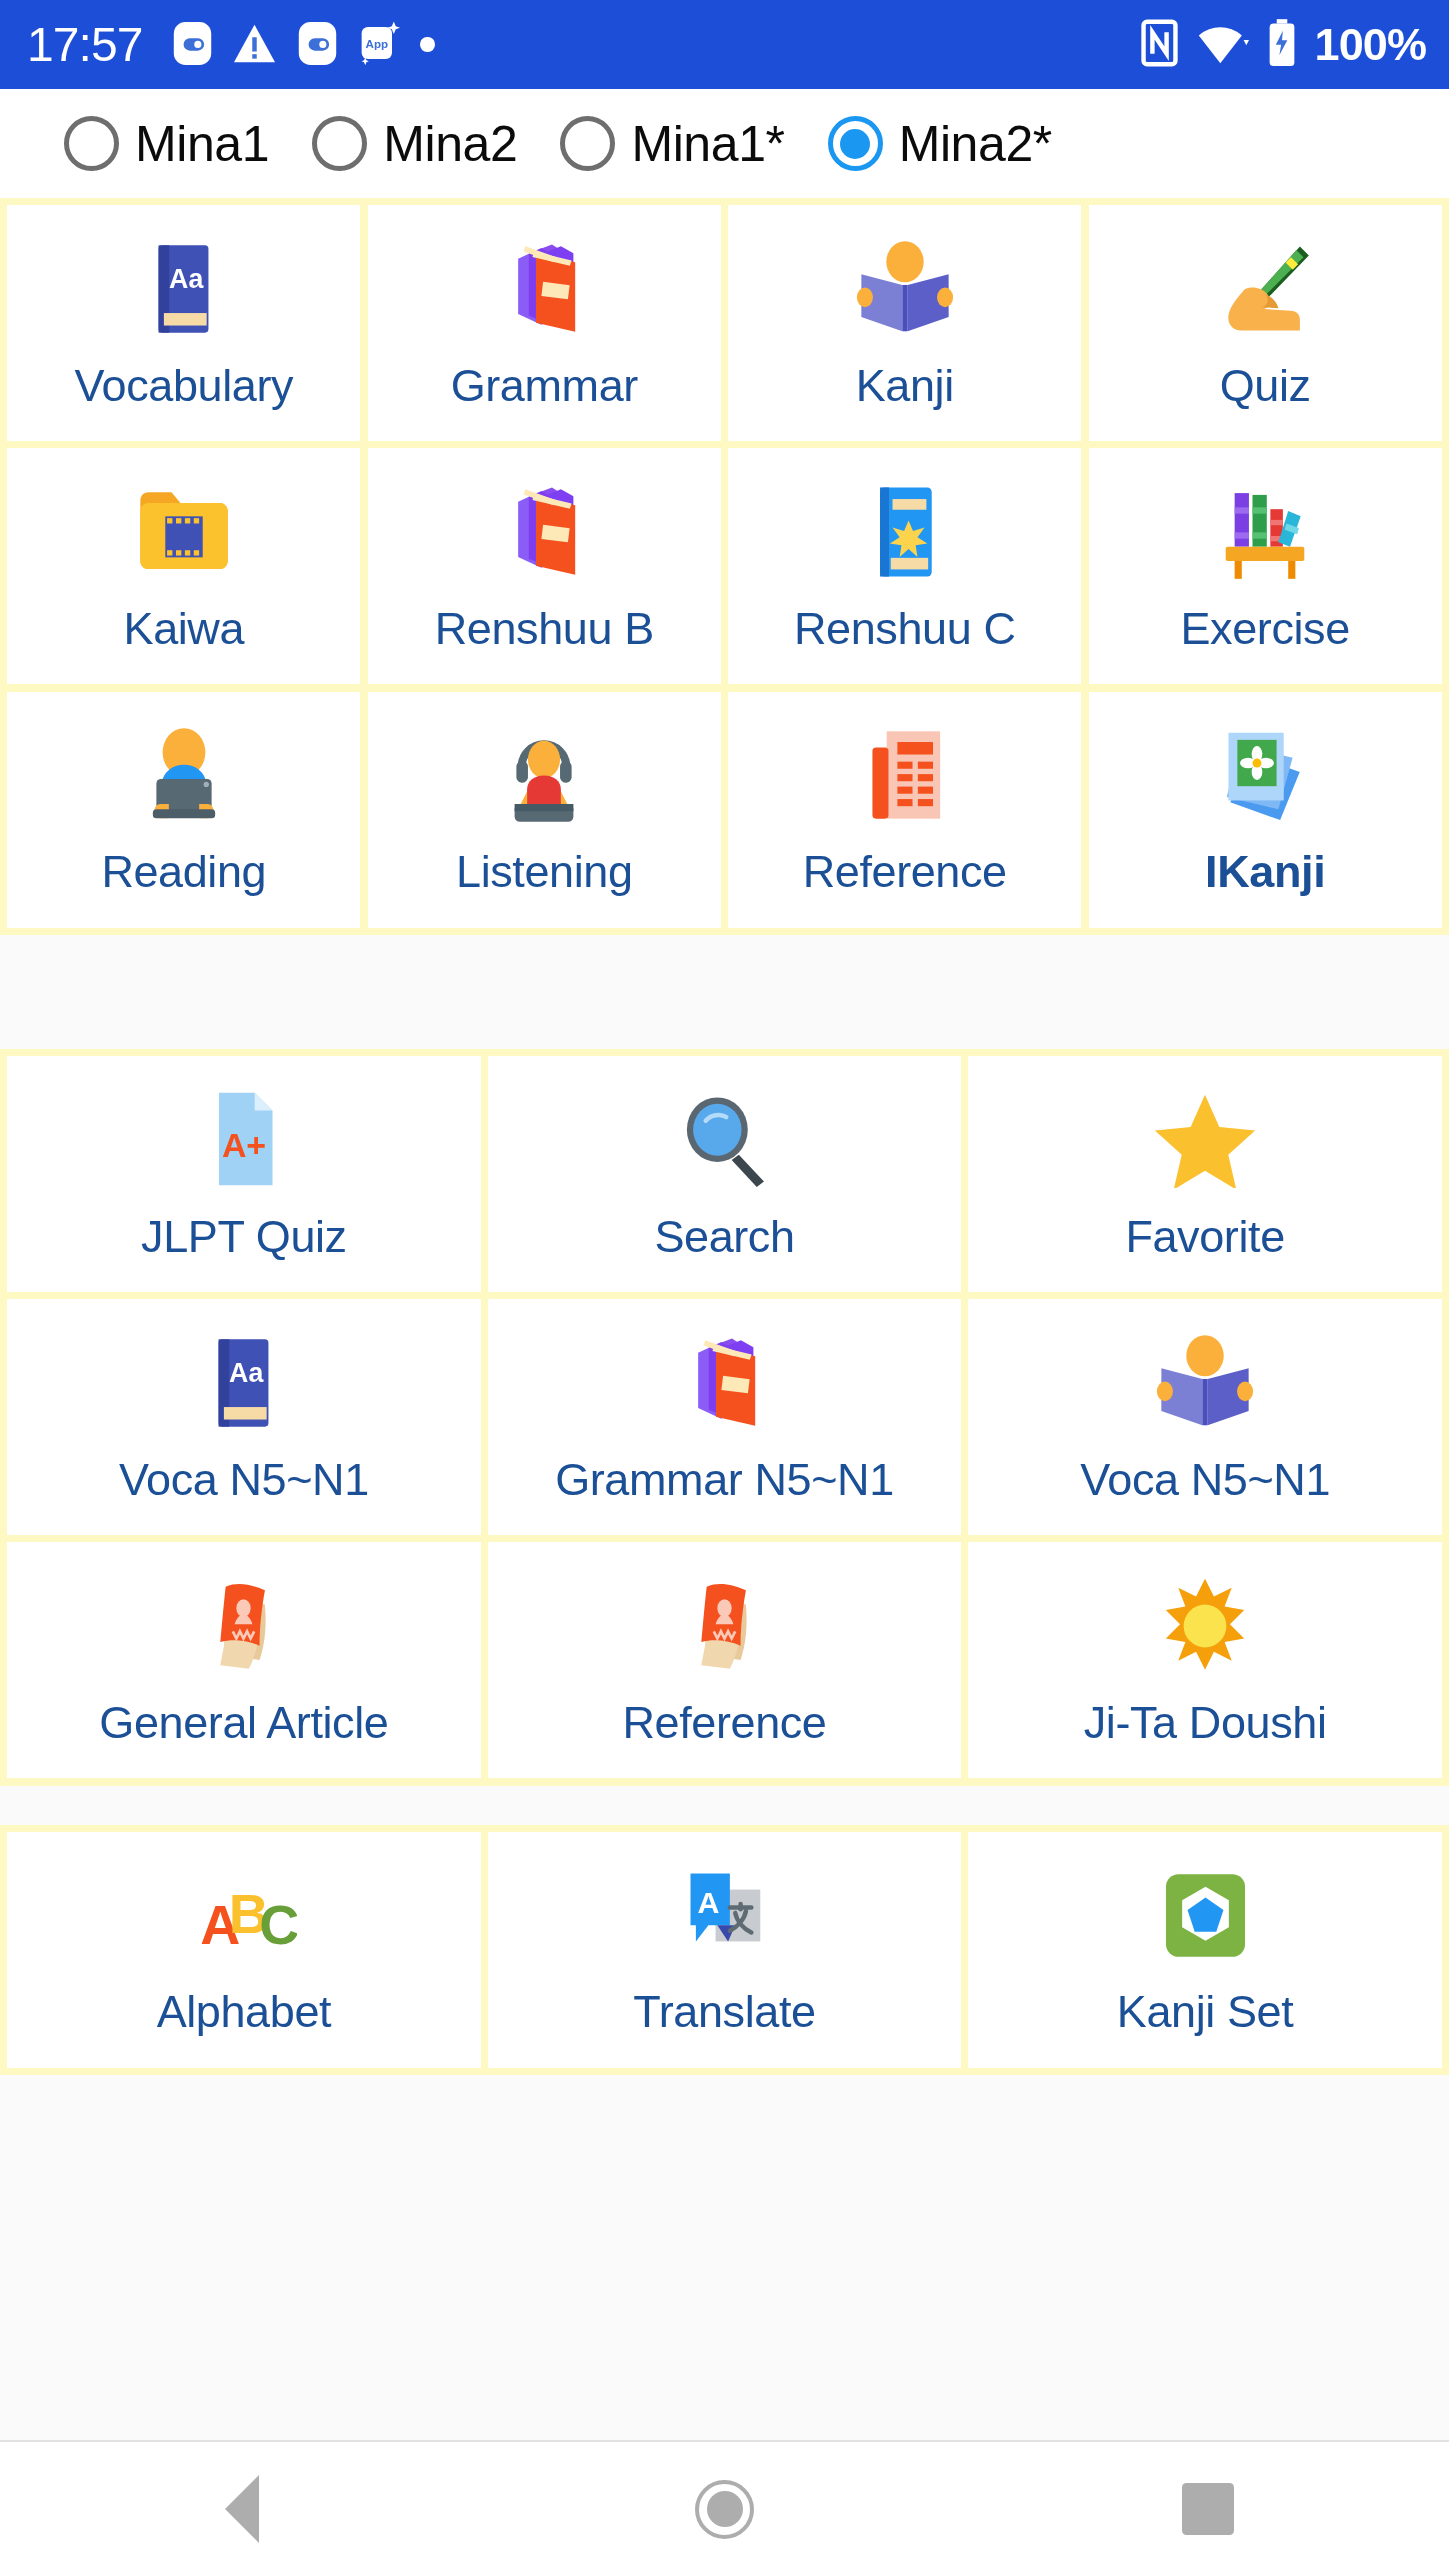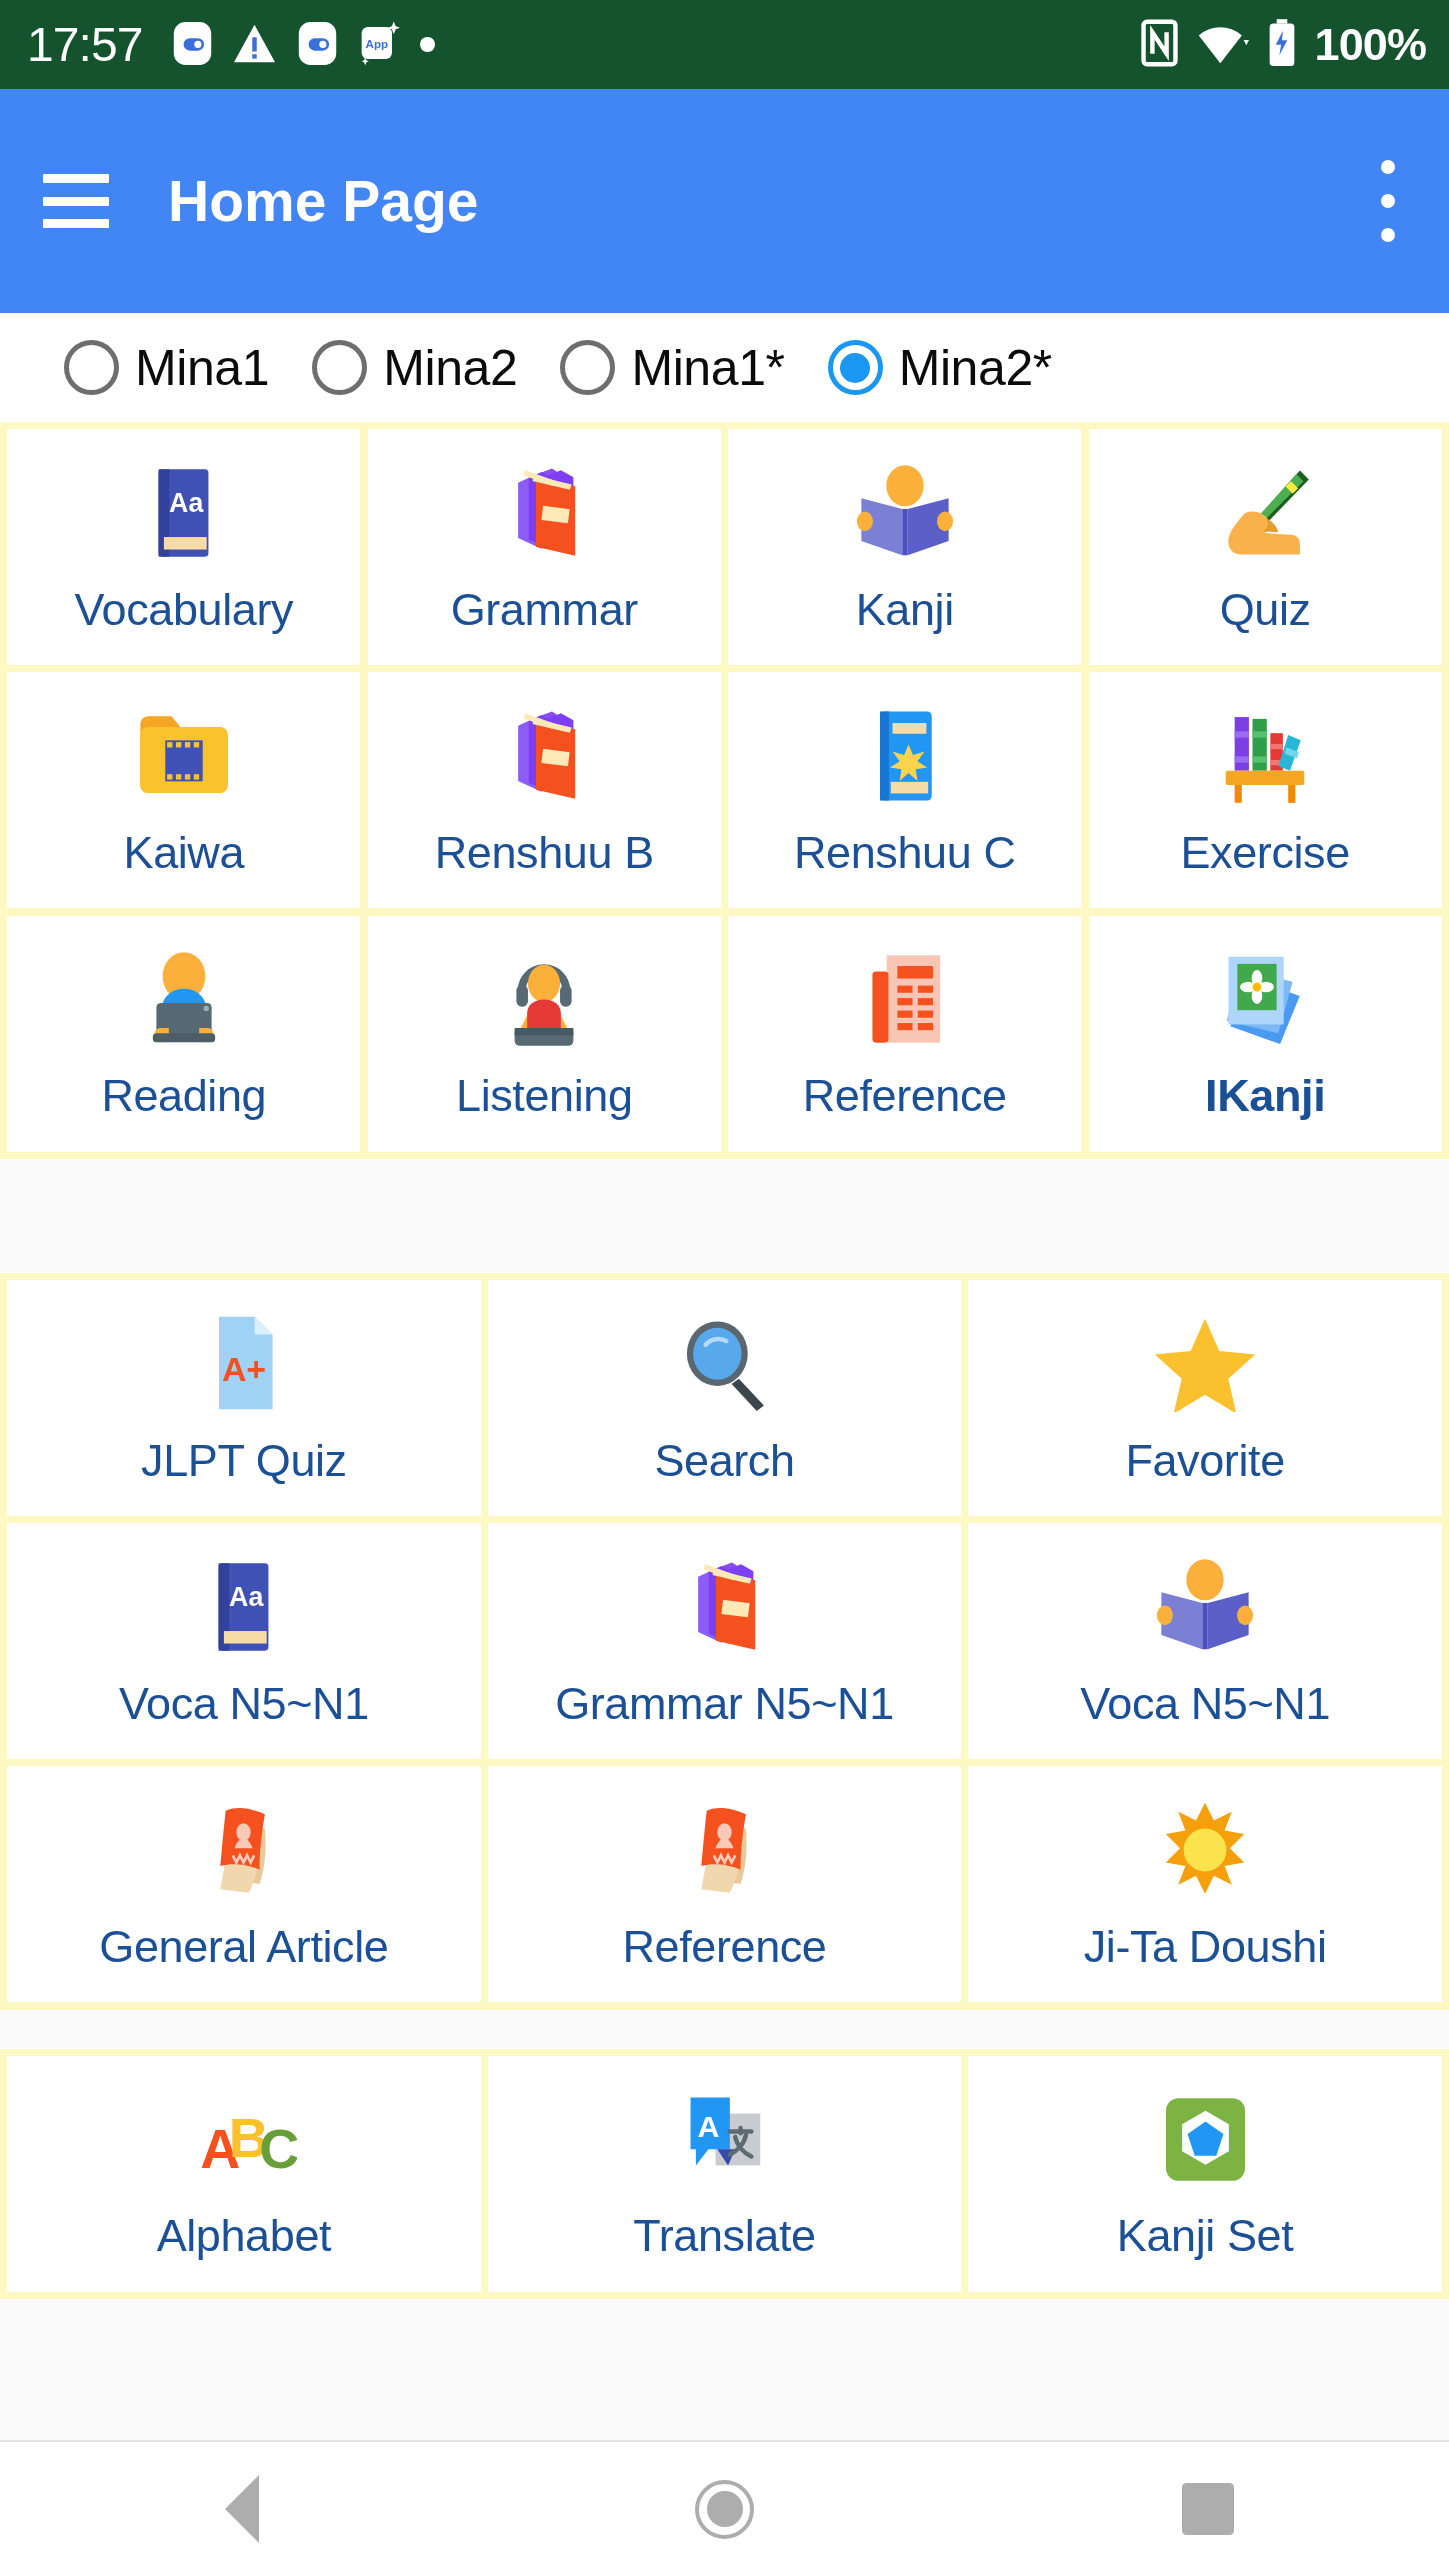--- a/index.html
+++ b/index.html
@@ -7,21 +7,21 @@
     width: 1449px; height: 2576px;
     font-family: "Liberation Sans", sans-serif;
     background: #fafafa;
     overflow: hidden;
   }
   #screen { width: 1449px; height: 2576px; position: relative; display: flex; flex-direction: column; background:#fafafa; }
 
   
   #status-bar {
     height: 89px; flex: 0 0 89px;
-    background: #14532d;
+    background: #1d4ed8;
     display: flex; align-items: center;
     padding: 0 23px 0 27px;
     color: #fff;
   }
   #status-clock { font-size: 48px; font-weight: 500; letter-spacing: -0.9px; line-height:1; }
   #status-left-icons { display: flex; align-items: center; gap: 19.7px; margin-left: 29px; }
   #status-right { margin-left: auto; display: flex; align-items: center; gap: 18px; }
   .sb-icon { display:inline-block; }
   #battery-pct { font-size: 45px; font-weight: 600; line-height:1; letter-spacing:-0.9px;}
   .sb-dot { width:14.3px; height:14.3px; border-radius:50%; background:#fff; display:inline-block; }
@@ -165,33 +165,20 @@
         <svg width="30" height="50" viewBox="0 0 34 56">
             <rect x="11" y="1" width="12" height="5" fill="#fff"></rect>
             <rect x="3" y="6" width="28" height="48" rx="4" fill="#fff"></rect>
             <path d="M18 14l-8 16h6l-2 12 9-17h-6z" fill="#3c6fd8"></path>
           </svg>
       </span>
       <span id="battery-pct">100%</span>
     </div>
   </div>
 
-  <div id="app-bar">
-    <div id="hamburger-btn">
-        <i></i>
-        <i></i>
-        <i></i>
-      </div>
-    <div id="app-title">Home Page</div>
-    <div id="overflow-btn">
-        <i></i>
-        <i></i>
-        <i></i>
-      </div>
-  </div>
 
   <div id="content">
 
     <div id="radio-row">
       <div class="radio-item">
         <span class="radio-circle"></span>
         <span class="radio-label">Mina1</span>
       </div>
       <div class="radio-item">
         <span class="radio-circle"></span>

